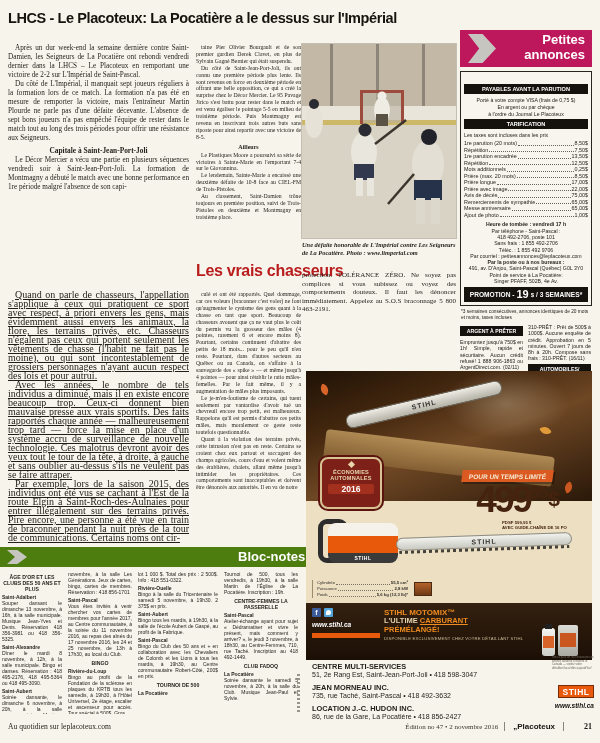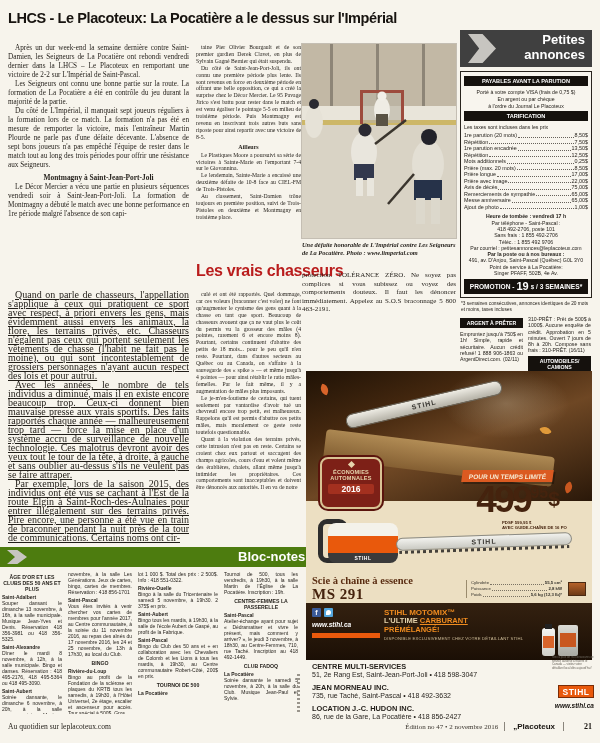--- a/index.html
+++ b/index.html
@@ -50,25 +50,25 @@
   .bn-col { overflow:hidden; }
   .bn-col:nth-child(1){ width:60px; } .bn-col:nth-child(2){ width:64px; }
   .bn-col:nth-child(3){ width:80px; } .bn-col:nth-child(4){ width:74px; }
   .bn-h  { font-weight:bold; text-align:center; margin:3px 0 1px; font-size:5.2px; }
   .bn-pl { font-weight:bold; margin-top:2px; }
   .bn-p  { text-align:justify; }
 
   
   .sidebar { position:absolute; left:460px; top:30px; width:132px;
     font-family:"Liberation Sans", sans-serif; }
-  .pa-banner { position:relative; height:37px; background:#404040; }
+  .pa-banner { position:relative; height:37px; background:#be185d; }
   .pa-banner .chev { position:absolute; left:8px; top:4px; width:28px; height:29px; }
   .pa-title { position:absolute; right:7px; top:3px; text-align:right; color:#fff;
     font-weight:bold; font-size:13px; line-height:14.5px; white-space:pre-line; }
-  .pa-box { margin-top:4px; border:1px solid #29241e; padding:2px 3px 3px; background:#f8f5ee; }
+  .pa-box { margin-top:4px; border:1px solid #29241e; padding:10px 3px 3px; background:#f8f5ee; }
   .bar { background:#15110d; color:#fff; font-weight:bold; font-size:5.6px;
     text-align:center; padding:2px 0; margin:2px 0 3px; }
   .payline { font-size:5.2px; line-height:6.8px; text-align:center; }
   .taxnote { font-size:5.2px; margin:1px 0 2px; }
   .tarif-row { display:flex; align-items:flex-end; font-size:5.4px; line-height:6.5px; }
   .tarif-row .dots { flex:1; border-bottom:1px dotted #66615a; margin:0 1px 1px; }
   .pa-contact { margin-top:3px; text-align:center; font-size:5.2px; line-height:6.3px; }
   .pa-contact .b { font-weight:bold; }
   .promo { margin-top:3px; background:#15110d; color:#fff; display:flex;
     align-items:center; justify-content:center; gap:2px; padding:2px 0; font-weight:bold; font-size:6.6px; }
@@ -183,23 +183,22 @@
 </style>
 </head>
 <body>
 
 <div id="page">
 
   <h1 class="headline">LHCS - Le Placoteux: La Pocatière a le dessus sur l'Impérial</h1>
 
   <div class="col c1t">
     <p>Après un dur week-end la semaine dernière contre Saint-Damien, les Seigneurs de La Pocatière ont rebondi vendredi dernier dans la LHCS – Le Placoteux en remportant une victoire de 2-2 sur L'Impérial de Saint-Pascal.</p>
-    <p>Les Seigneurs ont connu une bonne partie sur la route. La formation de La Pocatière a été en contrôle du jeu durant la majorité de la partie.</p>
     <p>Du côté de L'Impérial, il manquait sept joueurs réguliers à la formation lors de ce match. La formation n'a pas été en mesure de remporter la victoire, mais l'entraîneur Martin Plourde ne parle pas d'une défaite décevante. L'absence de sept bons joueurs n'a pas empêché l'équipe de rester dans le match tout au long des trois périodes pour offrir une résistance aux Seigneurs.</p>
-    <h3 class="subhead">Montmagny à Saint-Jean-Port-Joli</h3>
+    <h3 class="subhead">Capitale à Saint-Jean-Port-Joli</h3>
     <p>Le Décor Mercier a vécu une partie en plusieurs séquences vendredi soir à Saint-Jean-Port-Joli. La formation de Montmagny a débuté le match avec une bonne performance en 1re période malgré l'absence de son capi-</p>
   </div>
 
   <div class="col c2t">
     <p>taine Pier Olivier Bourgault et de son premier gardien Derek Clavet, en plus de Sylvain Gagné Bernier qui était suspendu.</p>
     <p>Du côté de Saint-Jean-Port-Joli, ils ont connu une première période plus lente. Ils sont revenus en force en deuxième période en offrant une belle opposition, ce qui a créé la surprise chez le Décor Mercier. Le 95 Pavage Jirico s'est battu pour rester dans le match et est venu égaliser le pointage 5-5 en milieu de troisième période. Puis Montmagny est revenu en inscrivant trois autres buts sans riposte pour ainsi repartir avec une victoire de 8-5.</p>
     <h3 class="subhead">Ailleurs</h3>
     <p>Le Plastiques Moore a poursuivi sa série de victoires à Sainte-Marie en l'emportant 7-4 sur le Giovannina.</p>
     <p>Le lendemain, Sainte-Marie a encaissé une deuxième défaite de 10-8 face au CIEL-FM de Trois-Pistoles.</p>
     <p>Au classement, Saint-Damien trône toujours en première position, suivi de Trois-Pistoles en deuxième et Montmagny en troisième place.</p>
@@ -441,24 +440,20 @@
     <div class="ad-saw">
       <div class="saw-handle"></div>
       <div class="saw-body">
           <span class="saw-brand">STIHL</span>
         </div>
       <div class="saw-bar">
           <span>STIHL</span>
         </div>
     </div>
     <div class="ad-modelrow">
-      <div class="ad-model">
-        <div class="m1">Scie à chaîne à essence</div>
-        <div class="m2">MS 291</div>
-      </div>
       <div class="ad-specs" id="ad-specs">
           <div class="spec-row">
             <span class="lbl">Cylindrée</span>
             <span class="dots"></span>
             <span class="v">55,5 cm³</span>
           </div>
           <div class="spec-row">
             <span class="lbl">Puissance</span>
             <span class="dots"></span>
             <span class="v">2,8 kW</span>

